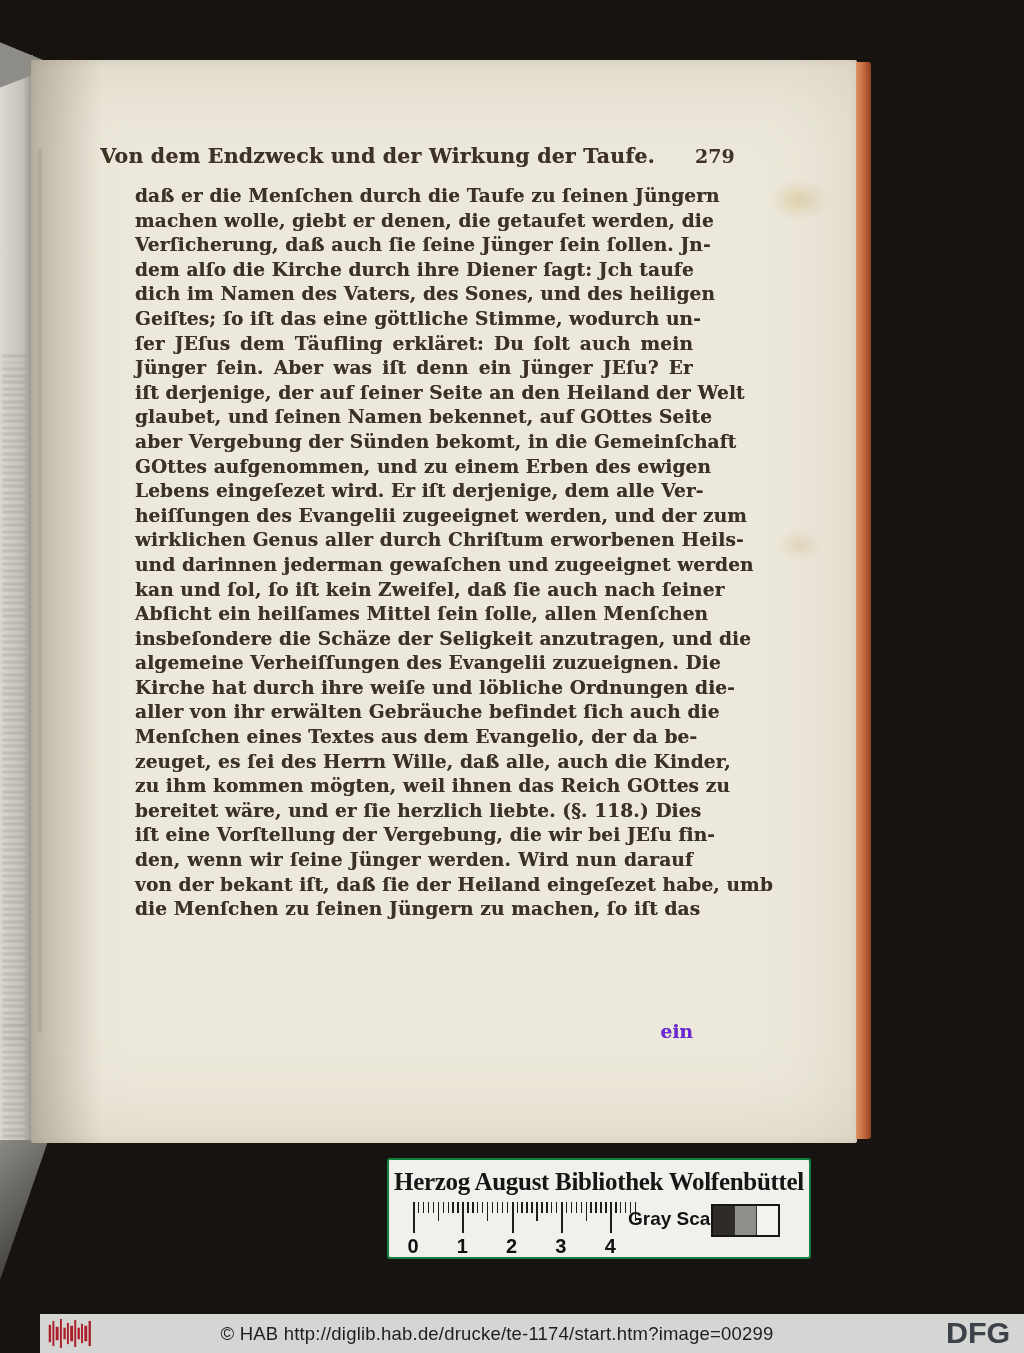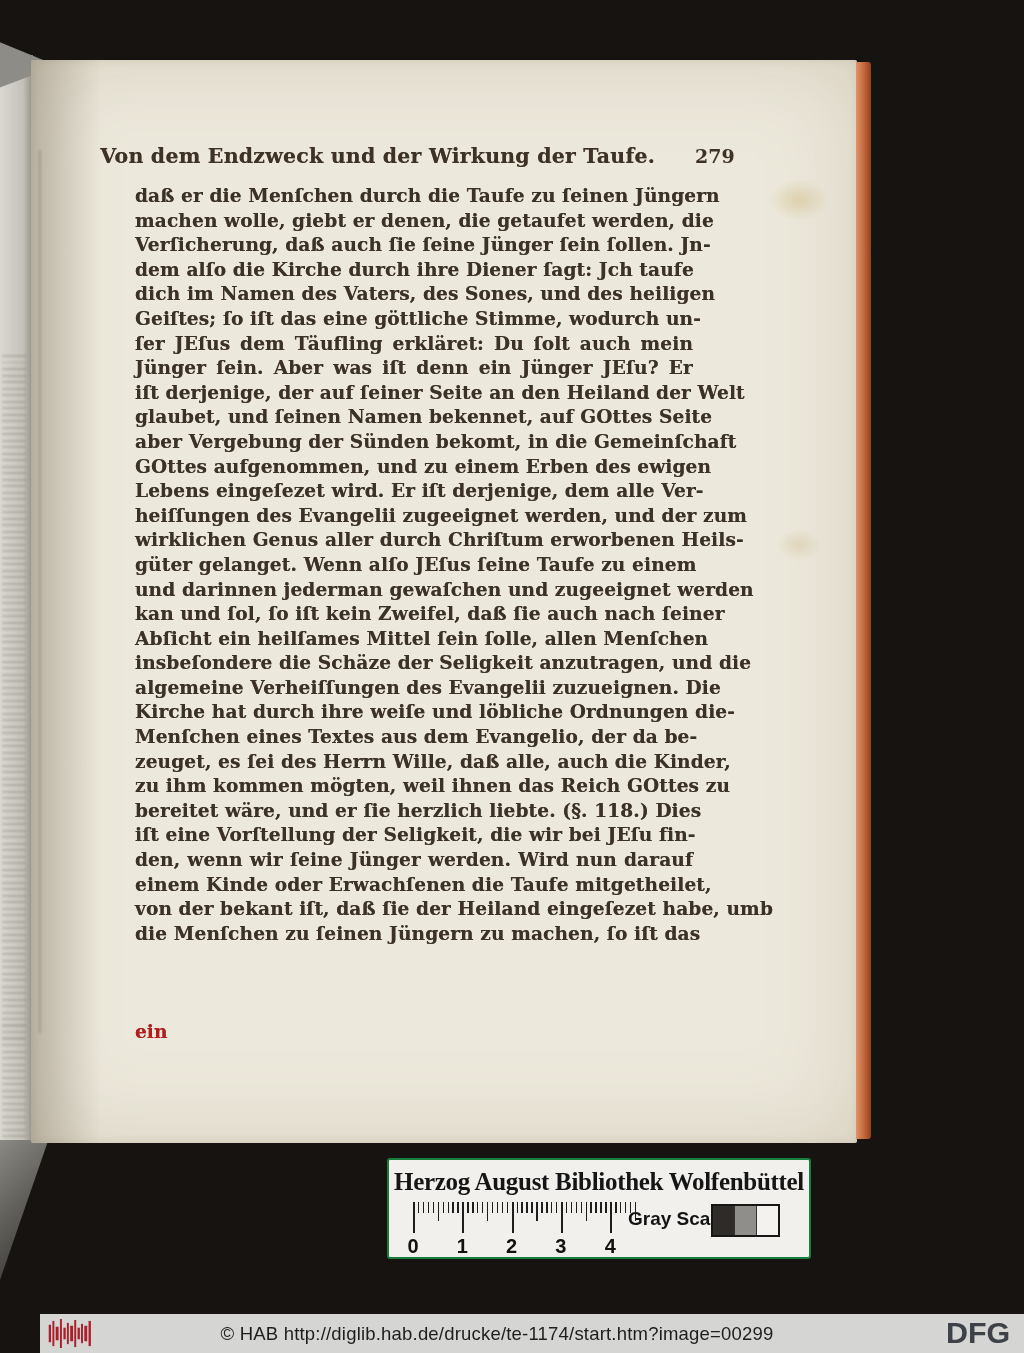--- a/index.html
+++ b/index.html
@@ -76,21 +76,21 @@
   }
   .text-line{
     font:700 18.6px/24.6px "DejaVu Serif",serif;
     letter-spacing:.1px;
     text-align:justify;text-align-last:justify;
     white-space:nowrap;
     text-shadow:0 0 .5px rgba(60,49,38,.65);
   }
   .catchword{
     font:700 18.6px/24.6px "DejaVu Serif",serif;
-    color:#b91c1c;
+    text-align:right;color:#6d28d9;
     text-shadow:0 0 .5px rgba(60,49,38,.65);
   }
   
   .ruler-card{
     position:absolute;left:387px;top:1158px;width:424px;height:101px;
     background:#f1f0ec;border:2px solid #15803d;border-radius:3px;
     box-sizing:border-box;
   }
   .ruler-title{
     margin-top:8px;text-align:center;
@@ -165,34 +165,33 @@
       <div class="text-line">Geiſtes; ſo iſt das eine göttliche Stimme, wodurch un-</div>
       <div class="text-line">ſer JEſus dem Täufling erkläret: Du ſolt auch mein</div>
       <div class="text-line">Jünger ſein. Aber was iſt denn ein Jünger JEſu? Er</div>
       <div class="text-line">iſt derjenige, der auf ſeiner Seite an den Heiland der Welt</div>
       <div class="text-line">glaubet, und ſeinen Namen bekennet, auf GOttes Seite</div>
       <div class="text-line">aber Vergebung der Sünden bekomt, in die Gemeinſchaft</div>
       <div class="text-line">GOttes aufgenommen, und zu einem Erben des ewigen</div>
       <div class="text-line">Lebens eingeſezet wird. Er iſt derjenige, dem alle Ver-</div>
       <div class="text-line">heiſſungen des Evangelii zugeeignet werden, und der zum</div>
       <div class="text-line">wirklichen Genus aller durch Chriſtum erworbenen Heils-</div>
-      <div class="text-line">güter gelanget. Wenn alſo JEſus ſeine Taufe zu einem</div>
       <div class="text-line">und darinnen jederman gewaſchen und zugeeignet werden</div>
       <div class="text-line">kan und ſol, ſo iſt kein Zweifel, daß ſie auch nach ſeiner</div>
       <div class="text-line">Abſicht ein heilſames Mittel ſein ſolle, allen Menſchen</div>
       <div class="text-line">insbeſondere die Schäze der Seligkeit anzutragen, und die</div>
       <div class="text-line">algemeine Verheiſſungen des Evangelii zuzueignen. Die</div>
       <div class="text-line">Kirche hat durch ihre weiſe und löbliche Ordnungen die-</div>
+      <div class="text-line">aller von ihr erwälten Gebräuche befindet ſich auch die</div>
       <div class="text-line">Menſchen eines Textes aus dem Evangelio, der da be-</div>
       <div class="text-line">zeuget, es ſei des Herrn Wille, daß alle, auch die Kinder,</div>
       <div class="text-line">zu ihm kommen mögten, weil ihnen das Reich GOttes zu</div>
       <div class="text-line">bereitet wäre, und er ſie herzlich liebte. (§. 118.) Dies</div>
-      <div class="text-line">iſt eine Vorſtellung der Seligkeit, die wir bei JEſu fin-</div>
+      <div class="text-line">iſt eine Vorſtellung der Vergebung, die wir bei JEſu fin-</div>
       <div class="text-line">den, wenn wir ſeine Jünger werden. Wird nun darauf</div>
-      <div class="text-line">einem Kinde oder Erwachſenen die Taufe mitgetheilet,</div>
       <div class="text-line">von der bekant iſt, daß ſie der Heiland eingeſezet habe, umb</div>
       <div class="text-line">die Menſchen zu ſeinen Jüngern zu machen, ſo iſt das</div>
     </div>
 
   <div class="catchword" style="position:absolute;left:104px;top:960px;width:558px;">ein</div>
 </div>
 
 <div class="ruler-card">
   <div class="ruler-title">Herzog August Bibliothek Wolfenbüttel</div>
   <div class="ruler">

